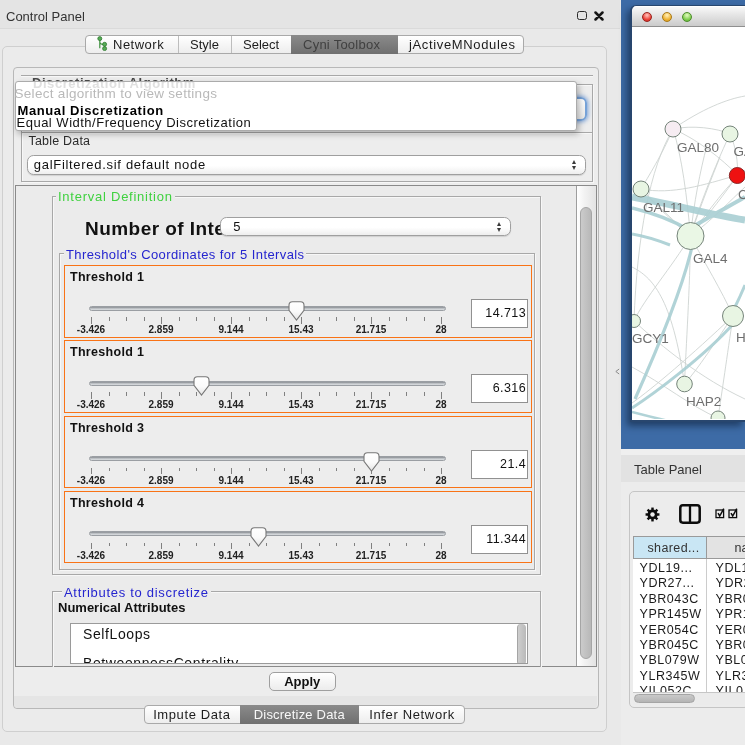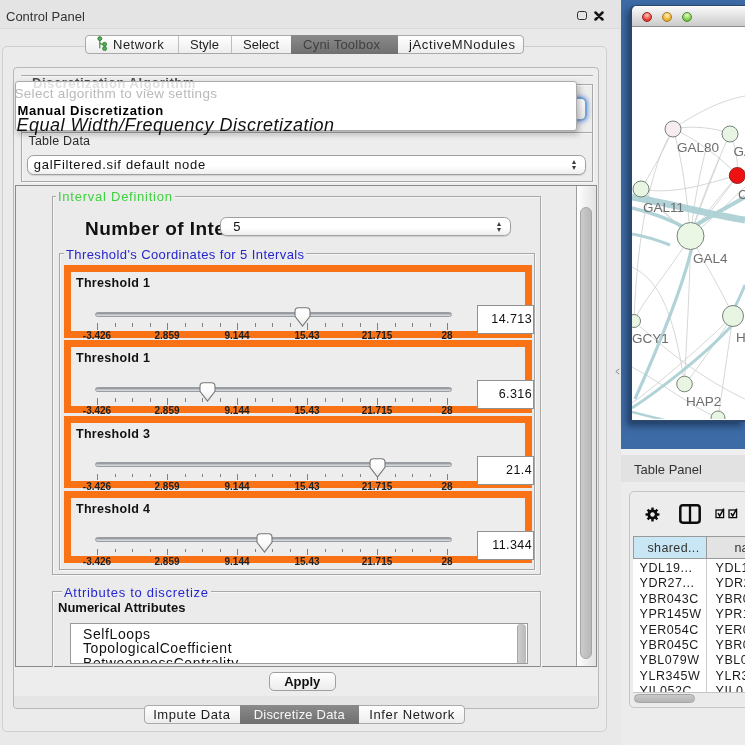--- a/index.html
+++ b/index.html
@@ -10,21 +10,21 @@
   .lbl { position:absolute; font-size:12.5px; }
   .combo {
     position:absolute; background:linear-gradient(#ffffff 55%, #eeeeee);
     border:1px solid #9f9f9f; border-radius:5px;
     box-shadow:0 1px 1px rgba(0,0,0,0.12);
   }
   .combo .ctext { position:absolute; left:12px; top:2.5px; font-size:13px; color:#111; }
   .spin { position:absolute; }
   .spin .up { position:absolute; width:0; height:0; border-left:2.9px solid transparent; border-right:2.9px solid transparent; border-bottom:4.4px solid #3a3a3a; top:0; }
   .spin .dn { position:absolute; width:0; height:0; border-left:2.9px solid transparent; border-right:2.9px solid transparent; border-top:4.4px solid #3a3a3a; top:6.2px; }
-  .tpanel { position:absolute; left:64px; width:467.5px; height:72.5px; background:#ededed; border:7px solid #f97316; }
+  .tpanel { position:absolute; left:64px; width:467.5px; height:72.5px; background:#ededed; border:1px solid #f97316; }
   .tpanel .tname { position:absolute; left:5px; top:4px; font-size:12.5px; font-weight:bold; letter-spacing:0.3px; color:#111; }
   .track { position:absolute; left:24px; top:39.5px; width:357px; height:5px; background:linear-gradient(#878b90,#c2c6ca 55%,#dcdfe2); border:1px solid #9a9ea3; border-radius:3px; }
   .vbox { position:absolute; left:406px; top:33px; width:57px; height:29px; background:#ffffff; border:1px solid #919191; font-size:12.5px; letter-spacing:0.4px; color:#111; text-align:right; padding-right:1px; line-height:27px; }
   .ticks { position:absolute; left:0; top:51px; width:467px; height:8px; }
   .slabels { position:absolute; left:0; top:58px; width:467px; height:12px; }
   .slabels span { position:absolute; font-size:10px; font-weight:bold; color:#222; transform:translateX(-50%); }
   .thumb { position:absolute; top:35px; width:17px; height:20px; }
 </style>
 </head>
 <body>
@@ -280,21 +280,20 @@
       </svg>
       <div class="vbox">11.344</div>
     </div>
   </div>
 
 <div class="abs etched" style="left:52px;top:591px;width:489px;height:80px;"></div>
 <div class="lbl" style="left:62px;top:584.5px;color:#2525cf;background:#ebebeb;padding:0 2px;font-size:13px;letter-spacing:0.7px;">Attributes to discretize</div>
 <div class="lbl" style="left:58px;top:599.5px;font-weight:bold;color:#111;font-size:13px;">Numerical Attributes</div>
 <div class="abs" style="left:70px;top:622.5px;width:458px;height:41px;background:#ffffff;border:1px solid #9a9a9a;overflow:hidden;">
   <div style="position:absolute;left:12px;top:2px;font-size:14px;letter-spacing:0.6px;color:#111;">SelfLoops</div>
-  <div style="position:absolute;left:12px;top:16.5px;font-size:14px;letter-spacing:0.6px;color:#111;">TopologicalCoefficient</div>
   <div style="position:absolute;left:12px;top:31px;font-size:14px;letter-spacing:0.6px;color:#111;">BetweennessCentrality</div>
   <div style="position:absolute;right:1px;top:0;width:9px;height:41px;background:linear-gradient(to right,#cecece,#b9b9b9);border-left:1px solid #a5a5a5;border-radius:4px;"></div>
 </div>
 
 <div class="abs" style="left:16px;top:667px;width:580px;height:29px;background:#ededed;"></div>
 
 <div class="abs" style="left:268.5px;top:672px;width:67.5px;height:19px;background:linear-gradient(#ffffff,#ececec);border:1px solid #9f9f9f;border-radius:5px;text-align:center;font-size:13px;font-weight:600;color:#111;line-height:18px;">Apply</div>
 
 <div class="abs" style="left:144px;top:704.5px;width:321px;height:19px;background:linear-gradient(#ffffff,#ededed);border:1px solid #a9a9a9;border-radius:4px;"></div>
 <div class="abs" style="left:239.7px;top:704.5px;width:119.2px;height:19px;background:linear-gradient(#8b8b8b,#6f6f6f);"></div>
@@ -437,13 +436,13 @@
     </div>
 </div>
 <div class="abs" style="left:632.5px;top:691.5px;width:112.5px;height:13px;background:#ebebeb;border-top:1px solid #c6c6c6;"></div>
 <div class="abs" style="left:633.5px;top:694px;width:61px;height:8.5px;background:linear-gradient(#c9c9c9,#b4b4b4);border:1px solid #a5a5a5;border-radius:4.5px;"></div>
 
 <div class="abs" style="left:14.5px;top:81px;width:562.5px;height:50px;background:#ffffff;border:1px solid #ababab;border-radius:3px;box-shadow:2px 3px 6px rgba(0,0,0,0.28);overflow:hidden;">
   <div style="position:absolute;left:17.5px;top:-6.5px;font-size:13px;font-weight:bold;letter-spacing:0.55px;color:#e0e0e0;">Discretization Algorithm</div>
 </div>
 <div class="lbl" style="left:14.5px;top:86px;width:562px;color:#b9b9b9;font-size:13.5px;letter-spacing:0.3px;">Select algorithm to view settings</div>
 <div class="lbl" style="left:17.5px;top:102.5px;font-weight:bold;color:#000;font-size:13px;letter-spacing:0.6px;">Manual Discretization</div>
-<div class="lbl" style="left:16.5px;top:115px;color:#111;font-size:18px;letter-spacing:0.5px;font-style:italic;">Equal Width/Frequency Discretization</div>
+<div class="lbl" style="left:16.5px;top:115px;color:#111;font-size:13px;letter-spacing:0.5px;">Equal Width/Frequency Discretization</div>
 
 </body></html>

